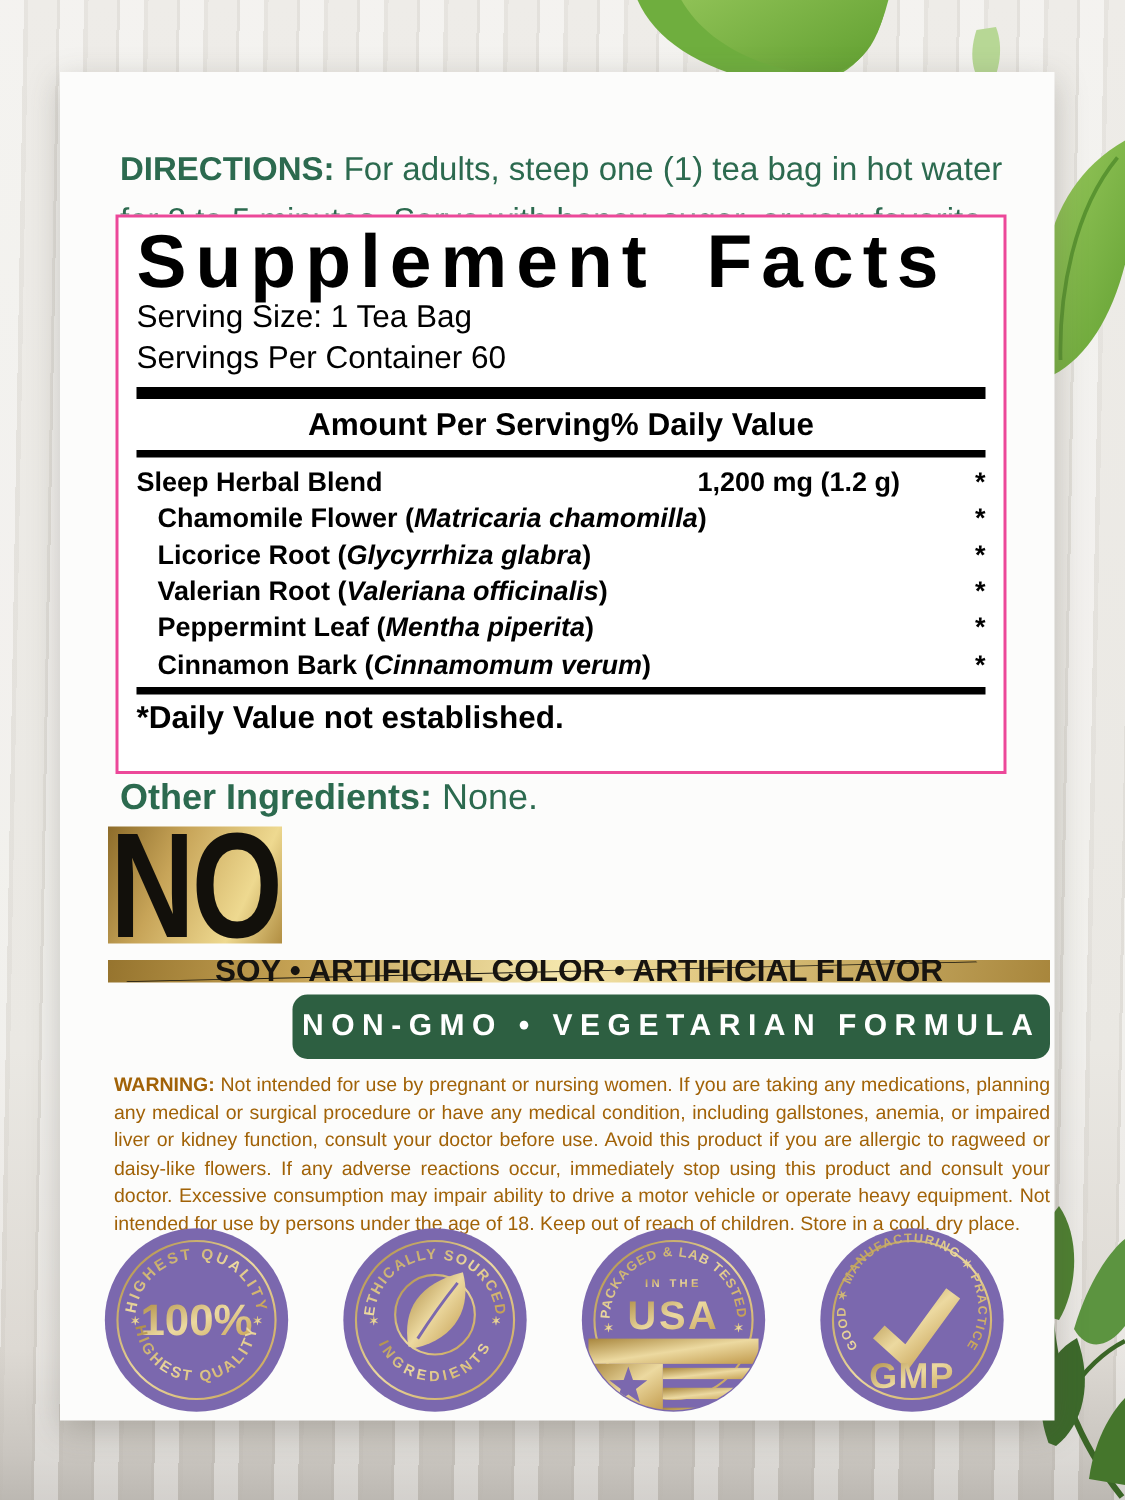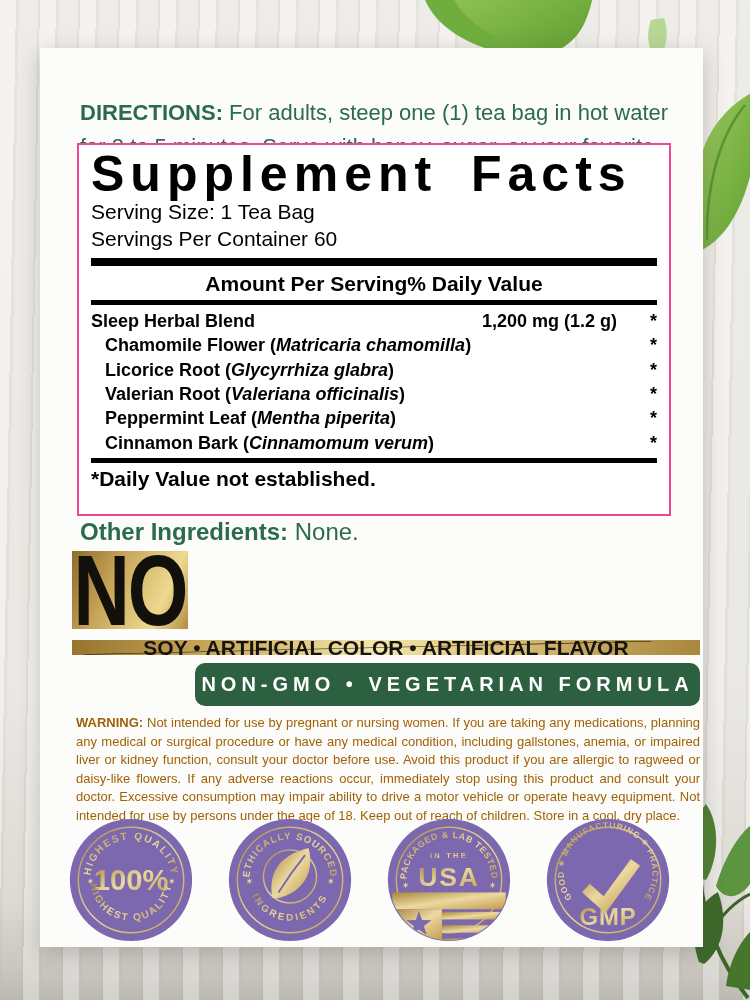--- a/index.html
+++ b/index.html
@@ -22,21 +22,21 @@
     border:2px solid #ec4899;background:#fff;padding:4px 12px 8px;color:#000;overflow:hidden;}
   .panel .title{font-weight:bold;font-size:50px;letter-spacing:6px;word-spacing:14px;line-height:1.0;white-space:nowrap;}
   .panel .serv{font-weight:normal;font-size:21px;line-height:1.28;}
   .bar8{height:8px;background:#000;margin:5px 0 4px;}
   .bar5{height:5px;background:#000;margin:3px 0 4px;}
   .hdr{display:flex;justify-content:center;font-weight:bold;font-size:21px;line-height:1.3;}
   .irow{display:flex;align-items:baseline;font-weight:bold;font-size:18px;line-height:1.35;}
   .irow .nm{flex:1;white-space:nowrap;}
   .irow .nm.ind{padding-left:14px;}
   .irow .lat{font-style:italic;}
-  .irow .amt{margin-right:4px;white-space:nowrap;}
+  .irow .amt{margin-right:21px;white-space:nowrap;}
   .irow .dv{width:36px;text-align:right;}
   .footnote{font-weight:bold;font-size:21px;margin-top:4px;}
   
   .otheri{position:absolute;left:40px;top:470px;width:592px;color:#2c6a4f;font-size:24px;}
   .otheri b{font-weight:bold;}
   
   .goldrow{position:absolute;left:32px;top:503px;width:628px;height:104px;display:flex;gap:11px;flex-direction:column;}
   .gold{background:linear-gradient(100deg,#96742e 0%,#c5a254 20%,#f4e6ac 48%,#e3cb85 62%,#a8863c 100%);}
   .nobox{width:116px;display:flex;align-items:center;justify-content:center;
     background:linear-gradient(115deg,#8d6c2a 0%,#c7a458 35%,#eed990 75%,#b18e42 100%);}

